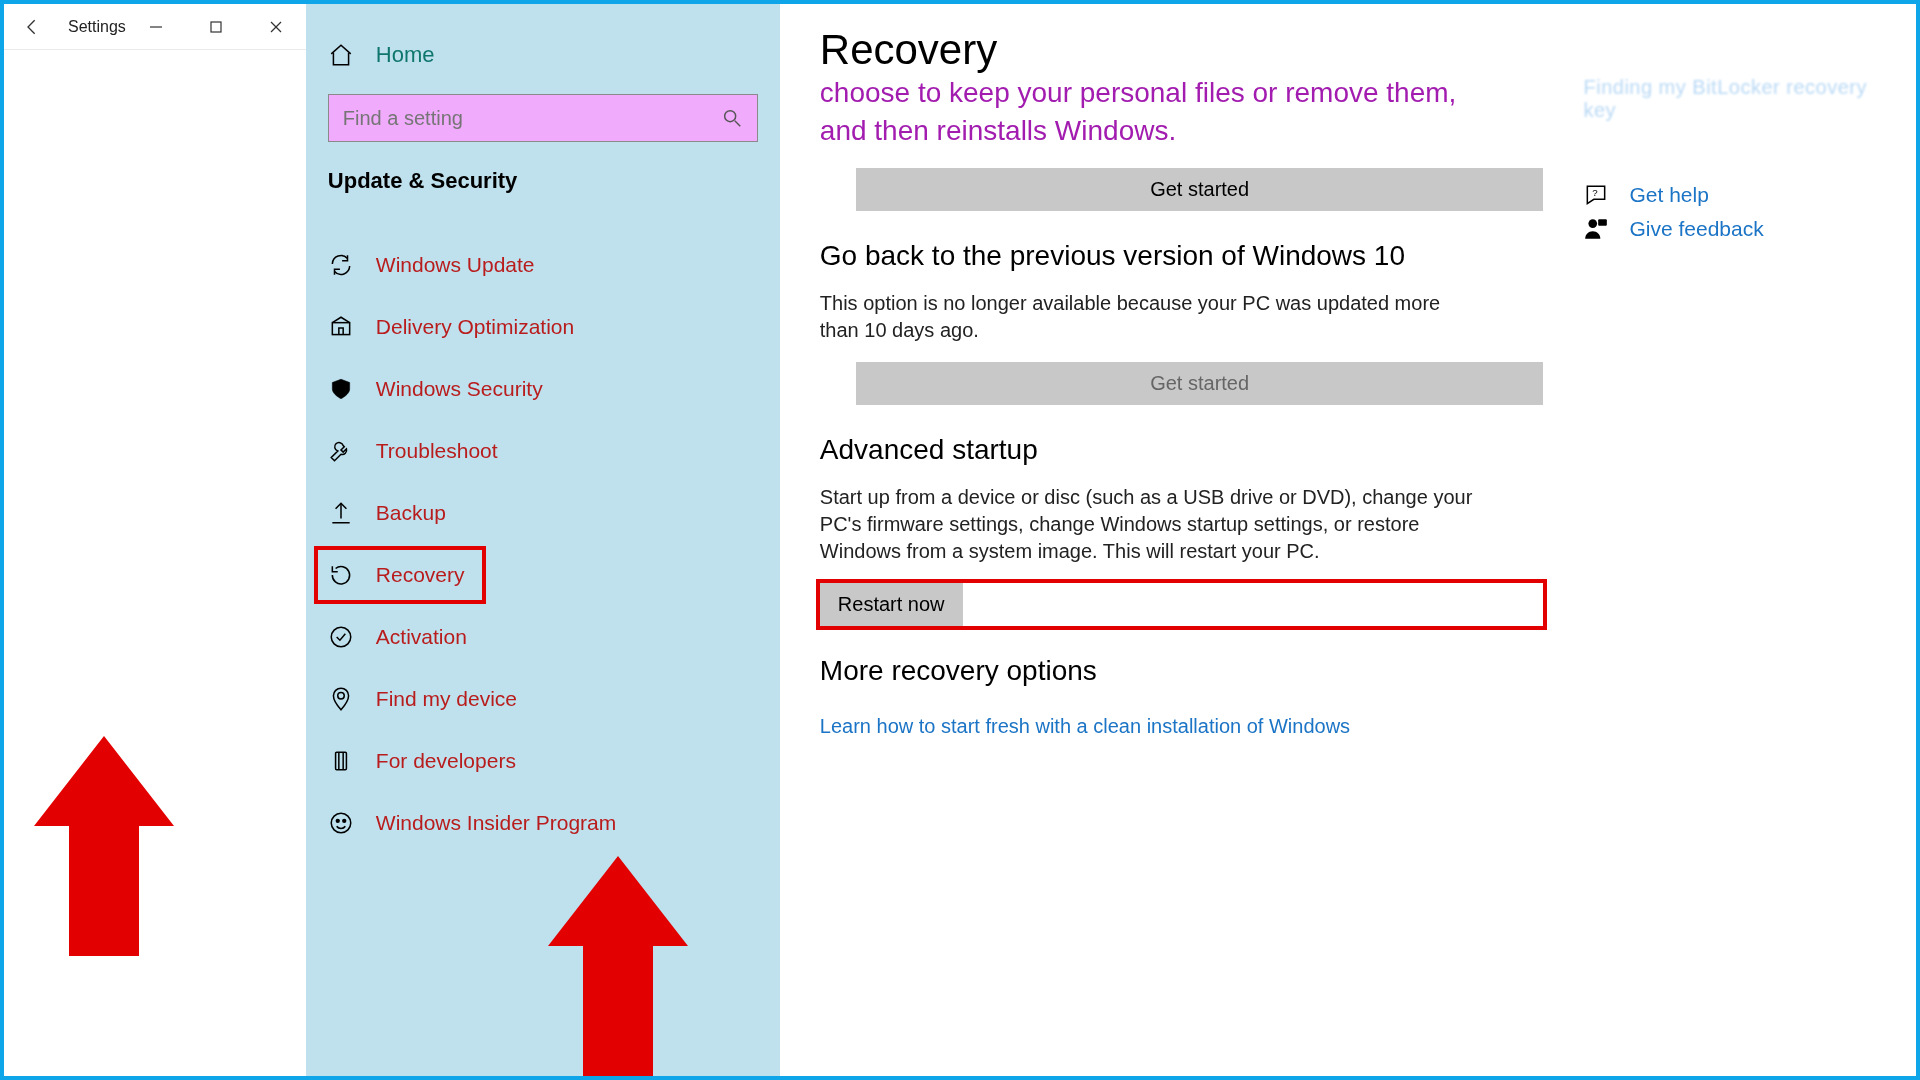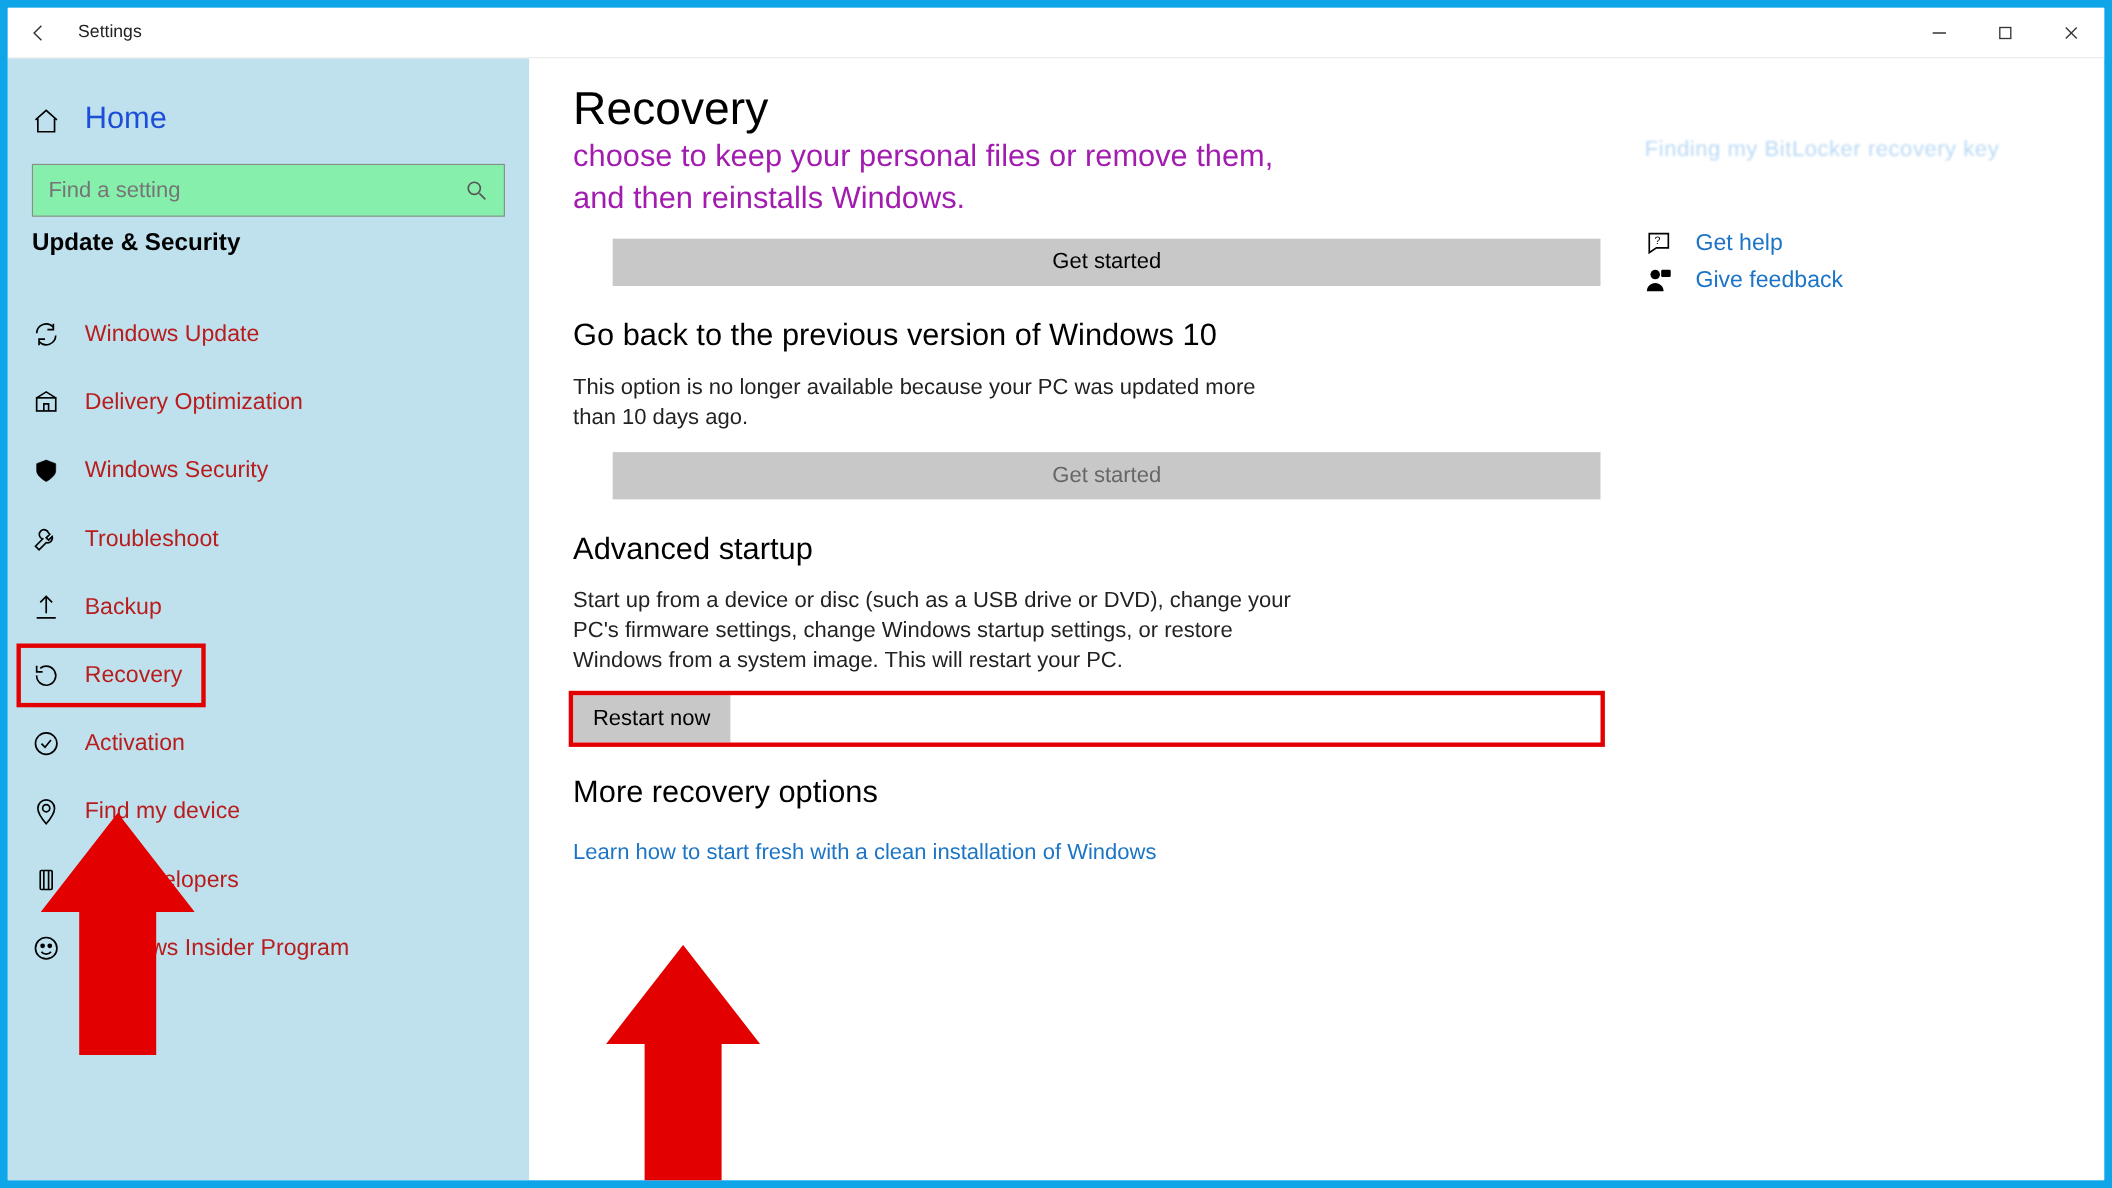--- a/index.html
+++ b/index.html
@@ -2,25 +2,25 @@
 <html><head>
 <meta charset="utf-8">
 <style>
   * { margin: 0; padding: 0; box-sizing: border-box; font-family: "Segoe UI", Arial, sans-serif; }
   html, body { width: 1920px; height: 1080px; background: #fff; }
 
   .window {
     position: absolute;
     left: 0; top: 0;
     width: 1920px; height: 1080px;
-    border: 7px solid #0ea5e9;
+    border: 4px solid #0ea5e9;
     background: #ffffff;
     overflow: hidden;
     display: flex;
-    flex-direction: column;
+    flex-direction: row;
   }
 
   
   .titlebar {
     height: 46px;
     display: flex;
     align-items: center;
     justify-content: space-between;
     background: #ffffff;
     border-bottom: 1px solid #eaeaea;
@@ -54,30 +54,30 @@
     display: flex;
     flex-direction: column;
     padding-top: 18px;
     position: relative;
   }
 
   .home-row {
     display: flex; align-items: flex-end;
     gap: 22px;
     padding: 20px 22px 18px 22px;
-    font-size: 28px;
-    color: #1d4ed8;
+    font-size: 22px;
+    color: #0f766e;
   }
   .home-row .icon { width: 26px; height: 26px; display:inline-flex; align-items:center; justify-content:center; }
 
   .search-box {
-    margin: 8px 22px 6px 22px;
+    margin: 8px 22px 22px 22px;
     height: 48px;
     border: 1px solid #8a8a8a;
-    background: #86efac;
+    background: #f0abfc;
     display: flex; align-items: center;
     padding: 16px 14px;
     justify-content: space-between;
   }
   .search-input {
     flex:1; background: transparent; border:none; outline:none;
     font-size: 20px; color: #555;
   }
   .search-box .icon { width: 22px; height:22px; display:inline-flex; }
 

